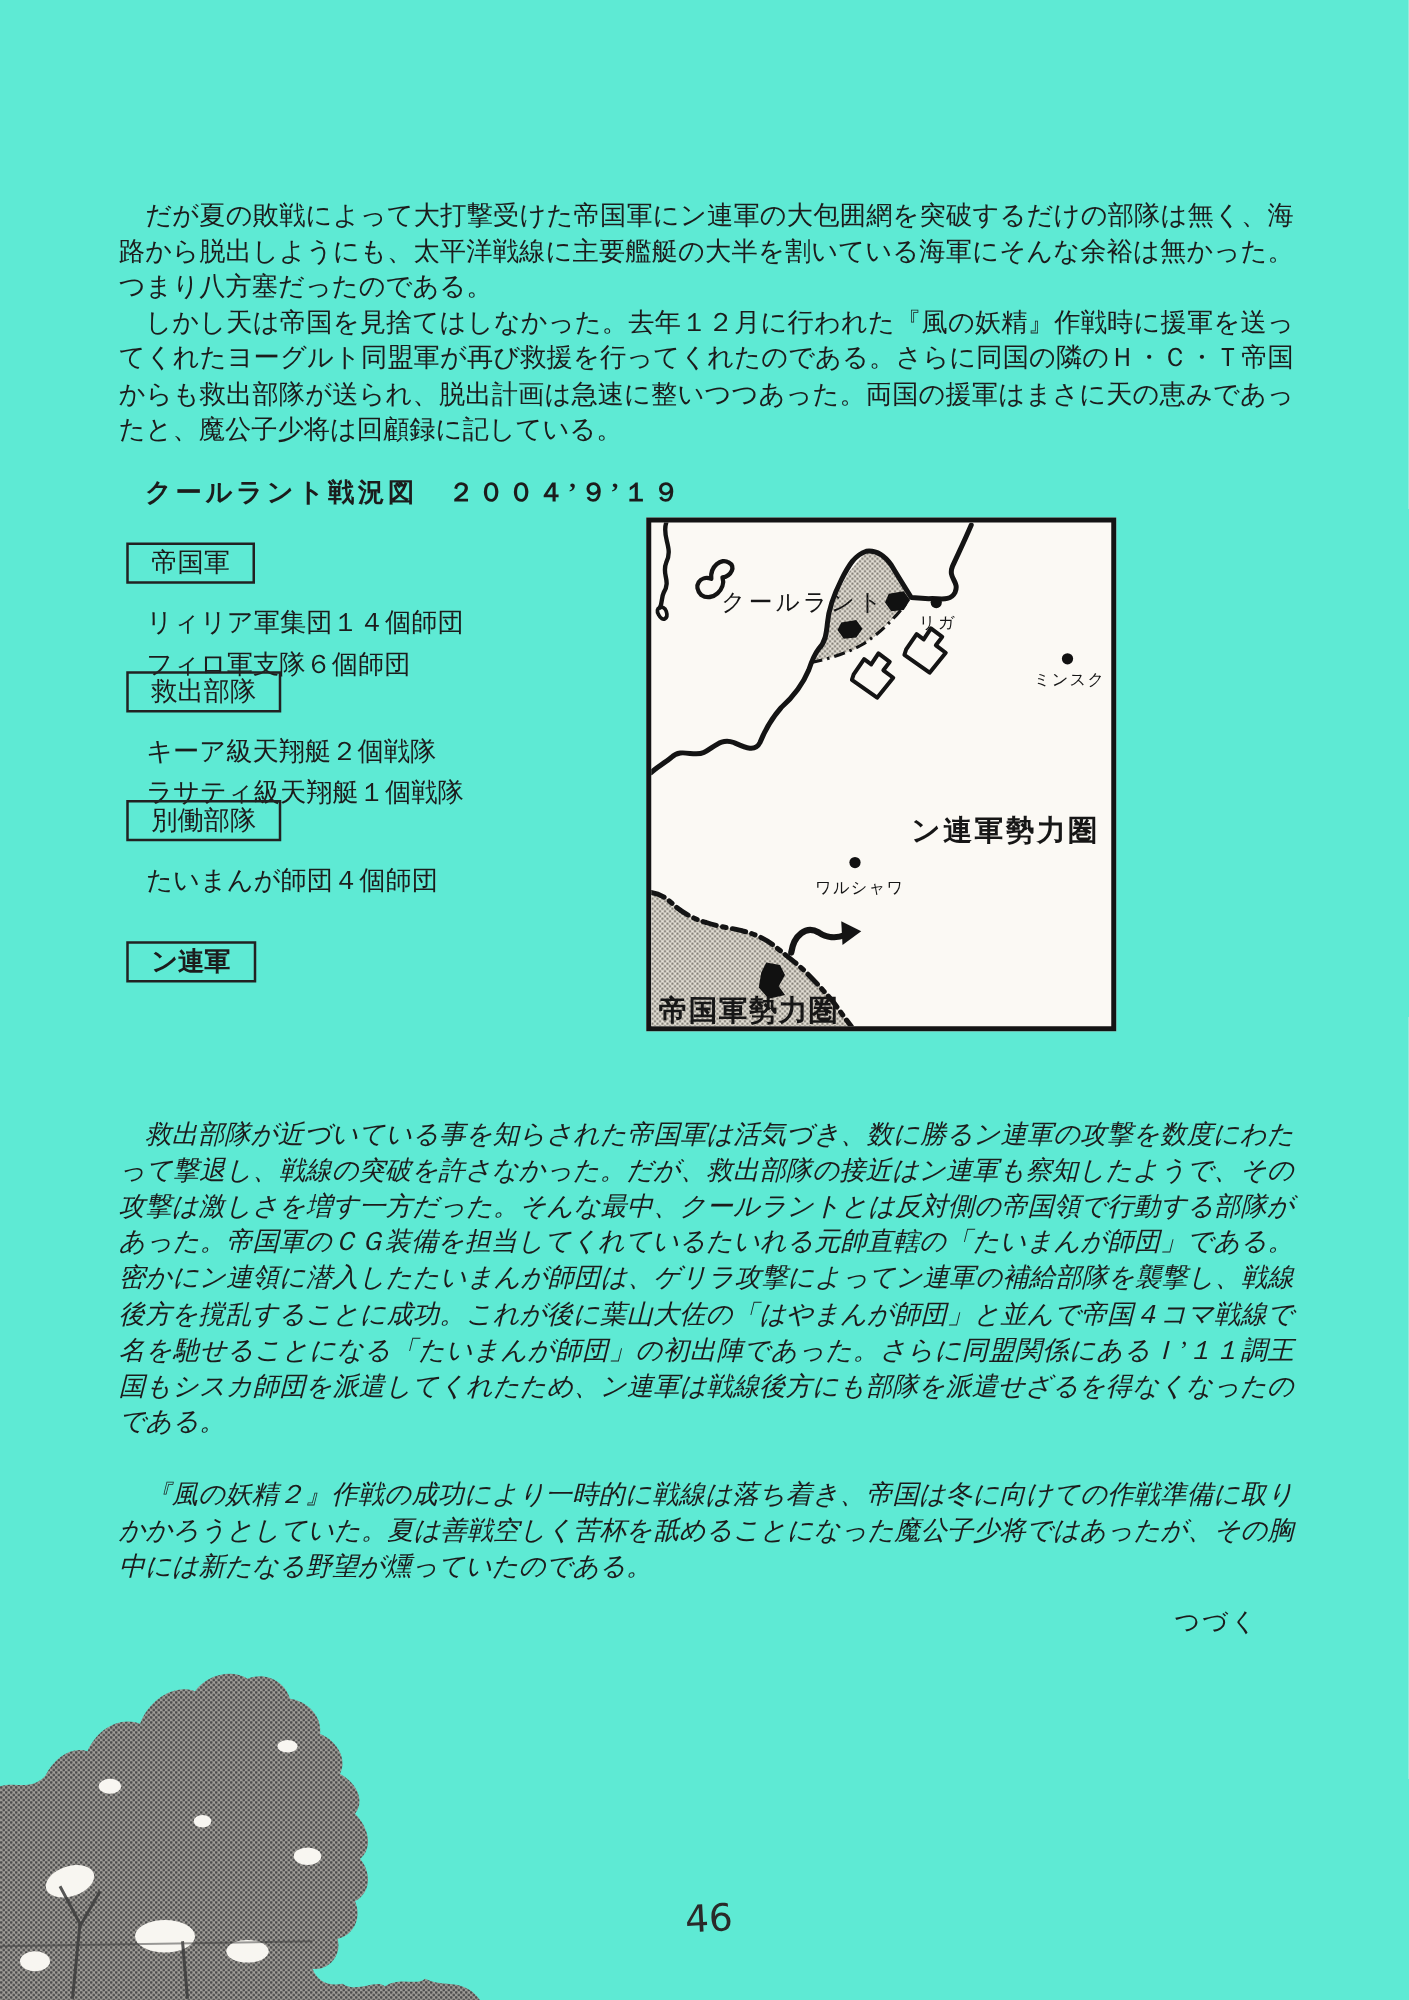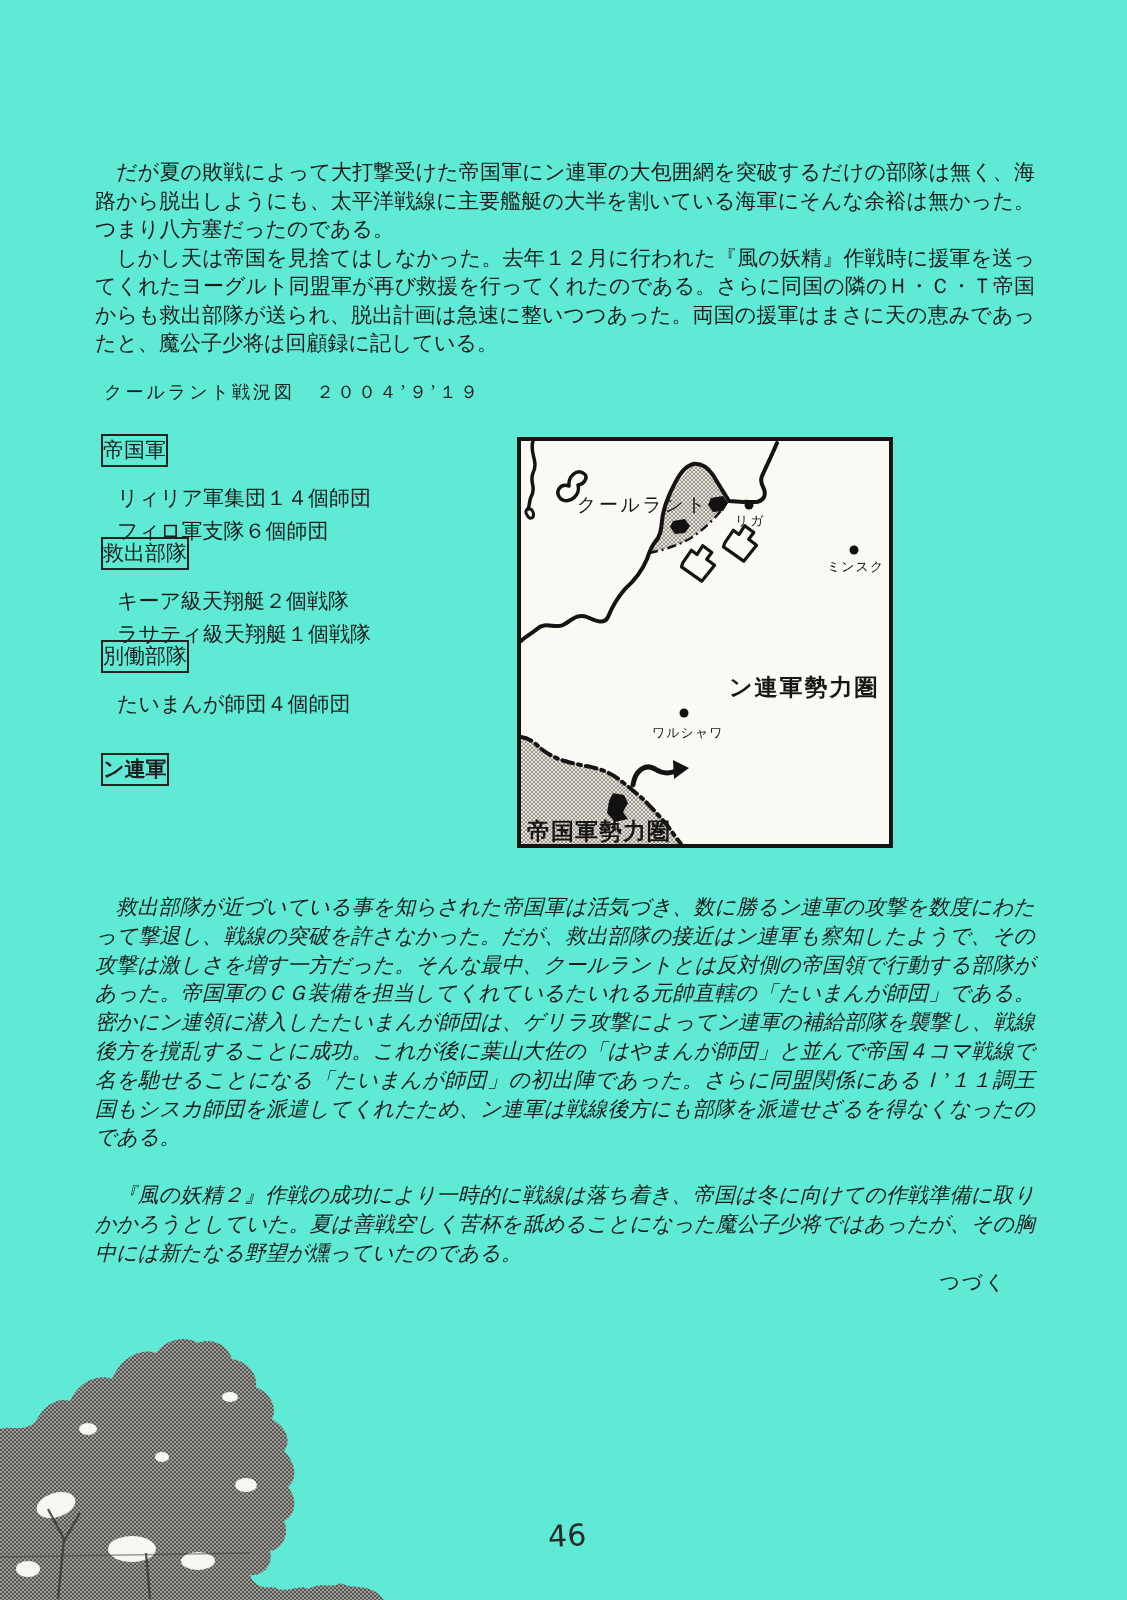--- a/index.html
+++ b/index.html
@@ -11,44 +11,44 @@
     font-family:"Liberation Serif","DejaVu Serif",serif;
     color:#1c1c1c;
     margin:0 auto;
   }
   .intro{
     position:absolute;left:95px;top:158px;width:940px;
     font-size:21px;line-height:28.5px;text-align:justify;
   }
   .intro p{margin:0;}
   .map-title{
-    position:absolute;left:104px;top:380px;
-    font-size:18px;letter-spacing:3px;white-space:nowrap;
+    position:absolute;left:116px;top:380px;
+    font-size:21px;letter-spacing:3px;white-space:nowrap;font-weight:bold;
   }
   .forces{position:absolute;left:101px;top:432px;width:410px;font-size:21px;}
   .force-group{position:absolute;left:0;}
   .force-group .hdr{
-    display:inline-block;border:2px solid #222;padding:0 0;line-height:29px;
+    display:inline-block;border:2px solid #222;padding:0 18px;line-height:29px;
   }
   .force-group ul{list-style:none;margin:15px 0 0 16px;padding:0;}
   .force-group li{line-height:33px;white-space:nowrap;}
   .g1{top:2px;} .g2{top:105px;} .g3{top:208px;} .g4{top:321px;font-weight:bold;}
   .map-frame{
-    position:absolute;left:517px;top:437px;width:376px;height:411px;
+    position:absolute;left:517px;top:414px;width:376px;height:411px;
     border:4px solid #141414;box-sizing:border-box;background:#fbf9f4;
   }
   .map-frame svg{display:block;}
   .body-text{
     position:absolute;left:95px;top:893px;width:940px;
     font-size:21px;line-height:28.8px;text-align:justify;
   }
   .body-text p{margin:0;font-style:italic;}
   .body-text p.sp{margin-top:29px;}
   .tsuzuku{
-    text-align:right;padding-right:28px;
+    text-align:right;margin-top:16px;padding-right:28px;
     font-size:20px;letter-spacing:2px;
   }
   .page-number{
     position:absolute;left:548px;top:1518px;
     font-family:"DejaVu Sans",sans-serif;font-size:30px;
     transform:rotate(-3deg);color:#2a2a2a;
   }
   .tree{position:absolute;left:0;top:1337px;}
   svg text{font-family:"Liberation Serif","DejaVu Serif",serif;fill:#161616;}
 </style>

